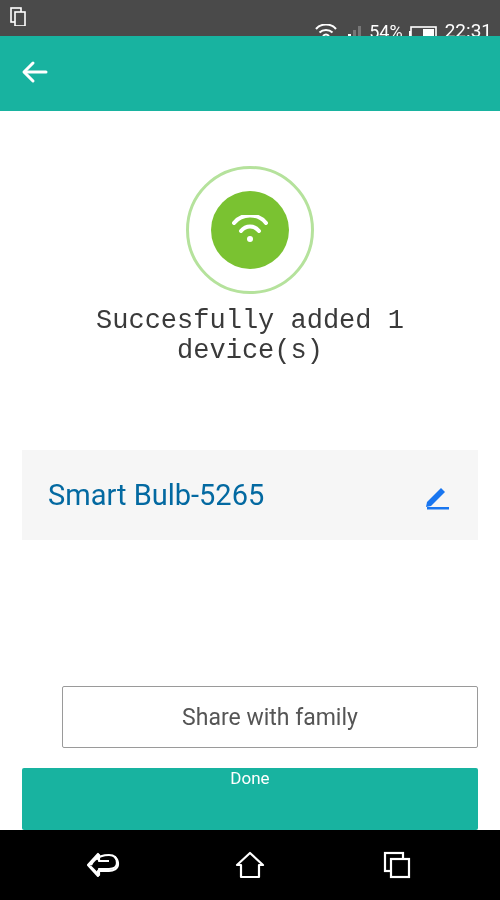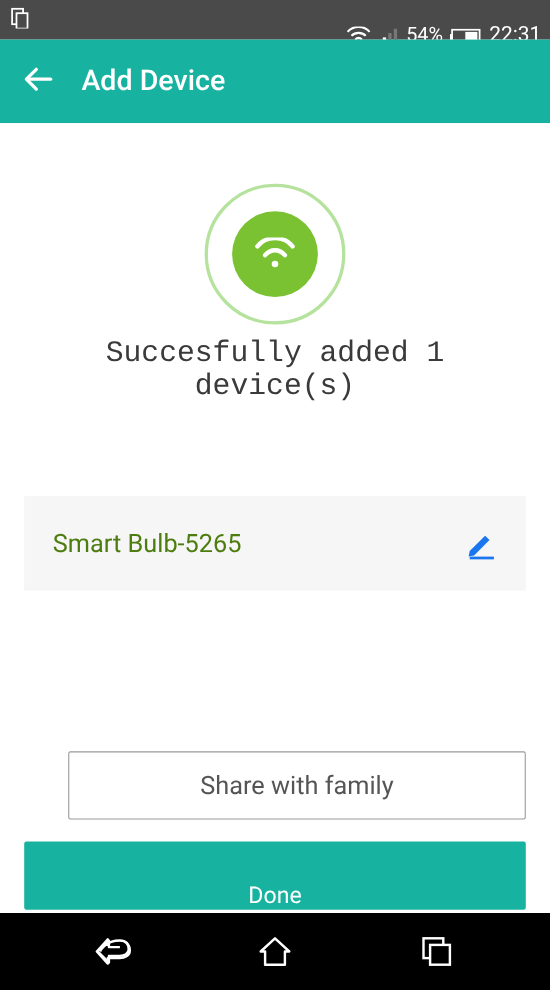--- a/index.html
+++ b/index.html
@@ -86,22 +86,22 @@
 
   .device-card {
     width: 456px;
     background: #f6f6f6;
     margin-top: 84px;
     display: flex;
     align-items: center;
     padding: 28px 26px;
   }
   .device-name {
-    font-size: 23px;
-    color: #4d7c0f;
+    font-size: 29px;
+    color: #0369a1;
   }
   .edit-btn {
     margin-left: auto;
     width: 30px;
     height: 30px;
     cursor: pointer;
     display: flex;
     align-items: flex-end;
     justify-content: center;
   }
@@ -124,23 +124,23 @@
     font-size: 23px;
     color: #555555;
     cursor: pointer;
     margin-left: 40px;
   }
   .btn-done {
     height: 62px;
     background: #18b3a0;
     color: #ffffff;
     display: flex;
-    align-items: flex-end;
-    justify-content: center;
-    font-size: 21px;
+    align-items: flex-start;
+    justify-content: center;
+    font-size: 17px;
     border-radius: 2px;
     cursor: pointer;
   }
 
   
   .nav-bar {
     height: 70px;
     background: #000000;
     display: flex;
     align-items: center;
@@ -197,21 +197,20 @@
   </div>
 </div>
 
 <div class="title-bar">
   <span>
     <svg width="30" height="30" viewBox="0 0 30 30">
       <path d="M26 15 L5 15" stroke="#fff" stroke-width="3" fill="none" stroke-linecap="round"></path>
       <path d="M13 6 L4 15 L13 24" stroke="#fff" stroke-width="3" fill="none" stroke-linecap="round" stroke-linejoin="round"></path>
     </svg>
   </span>
-  <span class="title-text">Add Device</span>
 </div>
 
 <div class="content">
 
   <div class="success-ring">
     <div class="success-ball">
       <svg width="40" height="30" viewBox="0 0 40 30">
         <path d="M4 8 C12 -2 28 -2 36 8" fill="none" stroke="#fff" stroke-width="4" stroke-linecap="round"></path>
         <path d="M11 16 C16 10 24 10 29 16" fill="none" stroke="#fff" stroke-width="4" stroke-linecap="round"></path>
         <circle cx="20" cy="24" r="3" fill="#fff"></circle>

